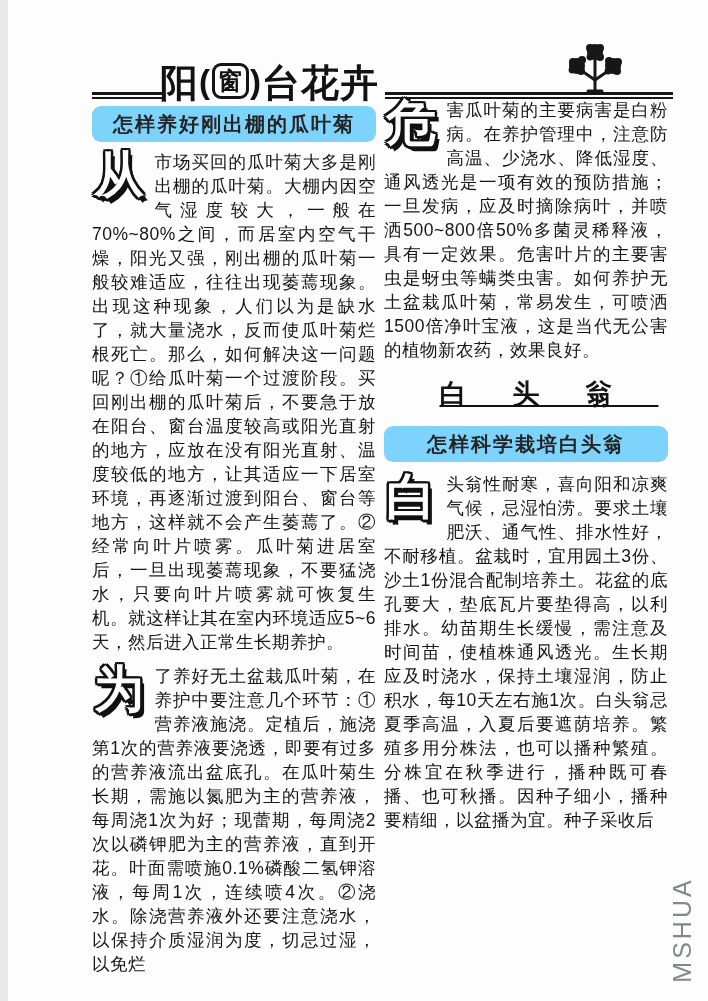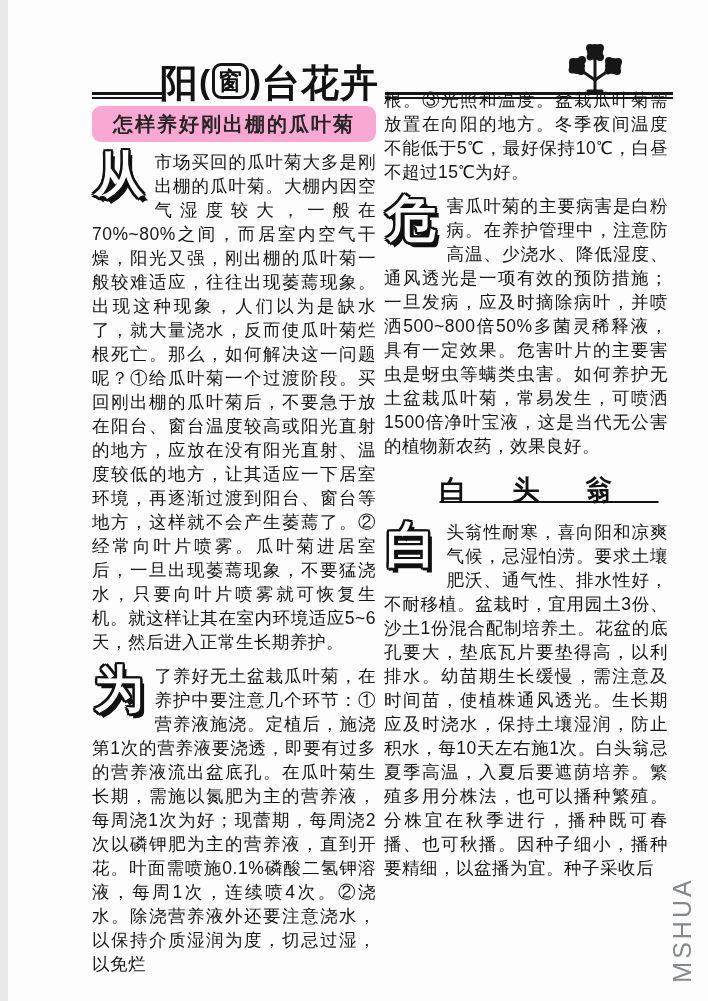--- a/index.html
+++ b/index.html
@@ -31,21 +31,21 @@
   .rule-left  { left:84px;  top:92px; width:70px; }
   .rule-right { left:377px; top:92px; width:288px; }
   .ornament { position:absolute; left:556px; top:42px; width:62px; height:52px; }
 
   
   .col { position:absolute; width:284px; }
   .col-left  { left:84px;  top:106px; }
   .col-right { left:376px; top:88px;  }
 
   .heading-bar {
-    background:#f9a8d4; border-radius:9px; height:36px; line-height:36px;
+    background:#7dd3fc; border-radius:9px; height:36px; line-height:36px;
     text-align:center; font-weight:700; font-size:20px; letter-spacing:2px;
     color:#242424;
   }
   .col-left .heading-bar.first { margin-bottom:8px; }
 
   .body-par {
     font-size:17.5px; line-height:24px; text-align:justify;
     letter-spacing:0.5px; color:#161616;
   }
   .body-par::after { content:""; display:block; clear:both; }
@@ -112,24 +112,24 @@
   </svg>
 
   <div class="col col-left">
     <div class="heading-bar first">怎样养好刚出棚的瓜叶菊</div>
     <div class="body-par"><span class="dropcap">从</span><span>市场买回的瓜叶菊大多是刚出棚的瓜叶菊。大棚内因空气湿度较大，一般在70%~80%之间，而居室内空气干燥，阳光又强，刚出棚的瓜叶菊一般较难适应，往往出现萎蔫现象。出现这种现象，人们以为是缺水了，就大量浇水，反而使瓜叶菊烂根死亡。那么，如何解决这一问题呢？①给瓜叶菊一个过渡阶段。买回刚出棚的瓜叶菊后，不要急于放在阳台、窗台温度较高或阳光直射的地方，应放在没有阳光直射、温度较低的地方，让其适应一下居室环境，再逐渐过渡到阳台、窗台等地方，这样就不会产生萎蔫了。②经常向叶片喷雾。瓜叶菊进居室后，一旦出现萎蔫现象，不要猛浇水，只要向叶片喷雾就可恢复生机。就这样让其在室内环境适应5~6天，然后进入正常生长期养护。</span></div>
 
     <div class="body-par mt-par"><span class="dropcap">为</span><span>了养好无土盆栽瓜叶菊，在养护中要注意几个环节：①营养液施浇。定植后，施浇第1次的营养液要浇透，即要有过多的营养液流出盆底孔。在瓜叶菊生长期，需施以氮肥为主的营养液，每周浇1次为好；现蕾期，每周浇2次以磷钾肥为主的营养液，直到开花。叶面需喷施0.1%磷酸二氢钾溶液，每周1次，连续喷4次。②浇水。除浇营养液外还要注意浇水，以保持介质湿润为度，切忌过湿，以免烂</span></div>
   </div>
 
   <div class="col col-right">
-    <div class="body-par">根。③光照和温度。盆栽瓜叶菊需放置在向阳的地方。冬季夜间温度不能低于5℃，最好保持10℃，白昼不超过15℃为好。</div>
 
     <div class="body-par mt-par"><span class="dropcap">危</span><span>害瓜叶菊的主要病害是白粉病。在养护管理中，注意防高温、少浇水、降低湿度、通风透光是一项有效的预防措施；一旦发病，应及时摘除病叶，并喷洒500~800倍50%多菌灵稀释液，具有一定效果。危害叶片的主要害虫是蚜虫等螨类虫害。如何养护无土盆栽瓜叶菊，常易发生，可喷洒1500倍净叶宝液，这是当代无公害的植物新农药，效果良好。</span></div>
 
     <div class="chapter-title">白头翁</div>
 
+    <div class="heading-bar mt-sec">怎样科学栽培白头翁</div>
     <div class="body-par mt-par"><span class="dropcap">白</span><span>头翁性耐寒，喜向阳和凉爽气候，忌湿怕涝。要求土壤肥沃、通气性、排水性好，不耐移植。盆栽时，宜用园土3份、沙土1份混合配制培养土。花盆的底孔要大，垫底瓦片要垫得高，以利排水。幼苗期生长缓慢，需注意及时间苗，使植株通风透光。生长期应及时浇水，保持土壤湿润，防止积水，每10天左右施1次。白头翁忌夏季高温，入夏后要遮荫培养。繁殖多用分株法，也可以播种繁殖。分株宜在秋季进行，播种既可春播、也可秋播。因种子细小，播种要精细，以盆播为宜。种子采收后</span></div>
   </div>
 
   <div class="watermark">MSHUA</div>
 
 </div>
 
 </body></html>

